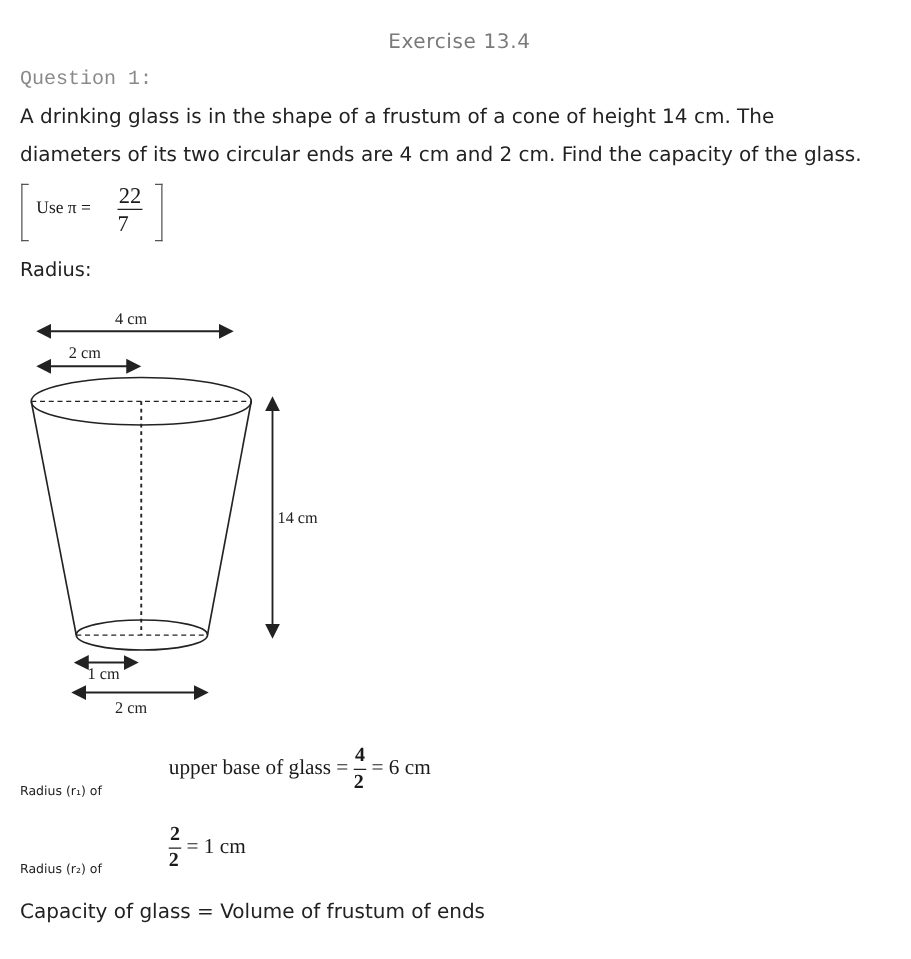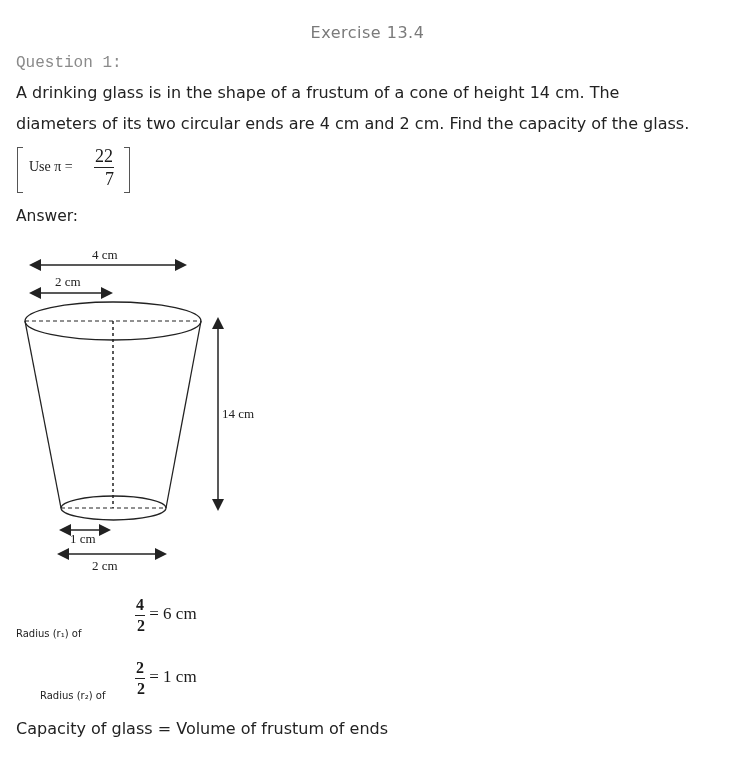--- a/index.html
+++ b/index.html
@@ -7,21 +7,21 @@
            font-family: "DejaVu Sans", sans-serif; color: #222; }
     .abs { position: absolute; }
     .title { left: 0; width: 735px; top: 23px; text-align: center; font-size: 16px; color: #7a7a7a; letter-spacing: 0.5px; }
     .qlabel { left: 16px; top: 54px; font-size: 16px; color: #8a8a8a; font-family: Liberation Mono, monospace; }
     .para { left: 16px; font-size: 16px; color: #222; }
     .serif { font-family: "Liberation Serif", "DejaVu Serif", serif; color: #1a1a1a; }
     .hint { left: 17px; top: 145px; height: 50px; }
     .hint .brk-l { position: absolute; left: 0; top: 2px; width: 5px; height: 44px; border: 1.5px solid #555; border-right: none; }
     .hint .brk-r { position: absolute; left: 107px; top: 2px; width: 5px; height: 44px; border: 1.5px solid #555; border-left: none; }
     .hint .txt { position: absolute; left: 12px; top: 14px; font-size: 14px; white-space: nowrap; }
-    .frac { display: inline-block; vertical-align: middle; text-align: right; line-height: 1; }
+    .frac { display: inline-block; vertical-align: middle; text-align: left; line-height: 1; }
     .frac .num { display: block; padding: 0 1px 2px; border-bottom: 1px solid #222; }
     .frac .den { display: block; padding-top: 2px; }
     .hint .frac { position: absolute; left: 77px; top: 2px; font-size: 18px; }
     .answer { left: 16px; top: 207px; font-size: 15.5px; }
     svg text { font-family: "Liberation Serif", "DejaVu Serif", serif; fill: #222; }
     .radius-label { left: 16px; font-size: 10px; }
     .formula { font-size: 17px; white-space: nowrap; }
     .formula .frac { font-size: 16px; font-weight: bold; }
   </style>
 </head>
@@ -35,21 +35,21 @@
 <div class="abs hint serif">
   <span class="brk-l"></span>
   <span class="txt">Use π =</span>
   <span class="frac">
     <span class="num">22</span>
     <span class="den">7</span>
   </span>
   <span class="brk-r"></span>
 </div>
 
-<div class="abs answer">Answer:</div>
+<div class="abs answer">Radius:</div>
 
 <svg class="abs" style="left:0;top:240px;" width="280" height="340" viewBox="0 240 280 340">
   <defs>
     <marker id="ah" markerWidth="8" markerHeight="8" refX="6" refY="4" orient="auto-start-reverse">
       <path d="M0,0 L8,4 L0,8 Z" fill="#222"></path>
     </marker>
   </defs>
 
   <line x1="32" y1="265" x2="184" y2="265" stroke="#222" stroke-width="1.5" marker-start="url(#ah)" marker-end="url(#ah)"></line>
   <text x="92" y="259" font-size="13">4 cm</text>
@@ -73,28 +73,29 @@
 
   <line x1="62" y1="530" x2="108" y2="530" stroke="#222" stroke-width="1.5" marker-start="url(#ah)" marker-end="url(#ah)"></line>
   <text x="70" y="543" font-size="13">1 cm</text>
 
   <line x1="60" y1="554" x2="164" y2="554" stroke="#222" stroke-width="1.5" marker-start="url(#ah)" marker-end="url(#ah)"></line>
   <text x="92" y="570" font-size="13">2 cm</text>
 </svg>
 
 <div class="abs radius-label" style="top:628px;">Radius (r₁) of</div>
 <div class="abs formula serif" style="left:135px;top:597px;">
+  <span>upper base of glass =</span>
   <span class="frac">
     <span class="num">4</span>
     <span class="den">2</span>
   </span>
   <span>= 6  cm</span>
 </div>
 
-<div class="abs radius-label" style="top:690px;margin-left:24px;">Radius (r₂) of</div>
+<div class="abs radius-label" style="top:690px;">Radius (r₂) of</div>
 <div class="abs formula serif" style="left:135px;top:660px;">
   <span class="frac">
     <span class="num">2</span>
     <span class="den">2</span>
   </span>
   <span>= 1  cm</span>
 </div>
 
 <div class="abs para" style="top:719px;">Capacity of glass = Volume of frustum of ends</div>
 

